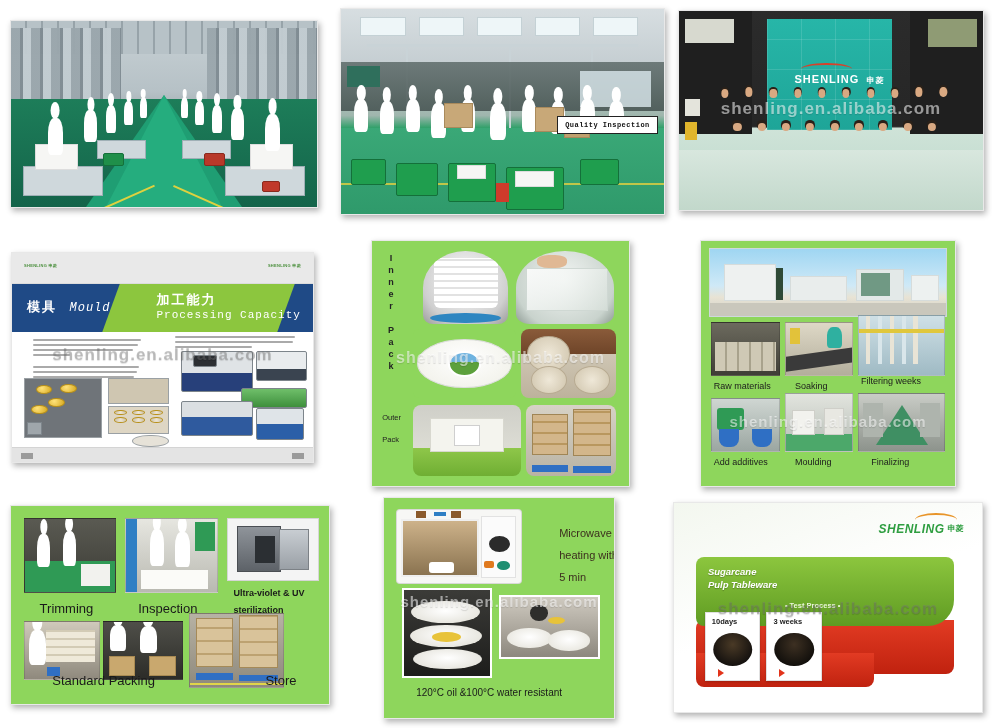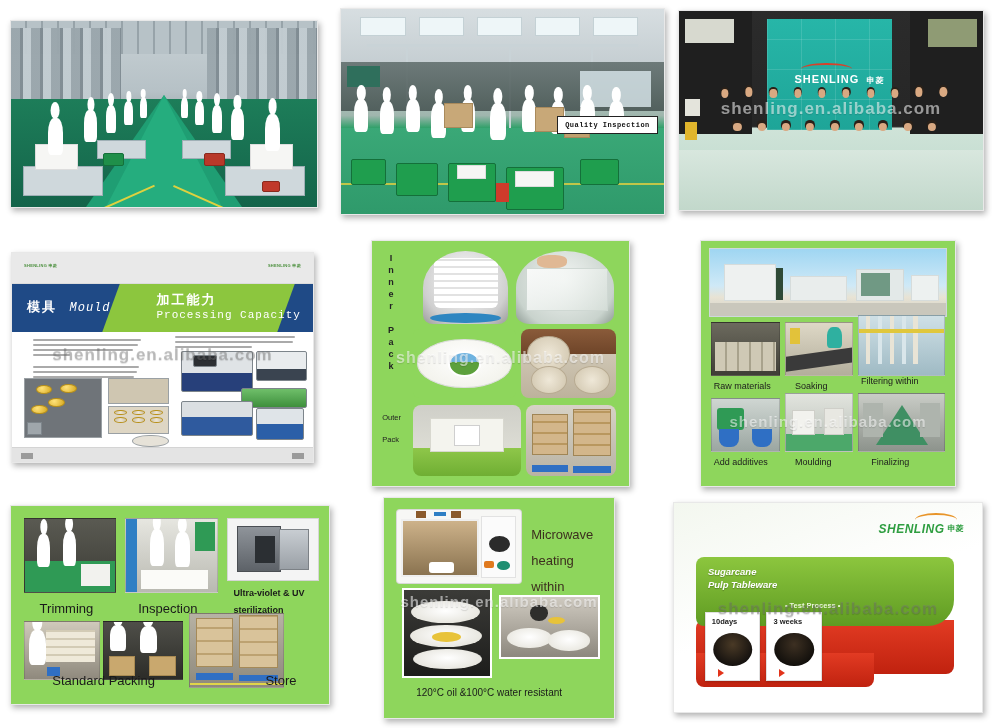--- a/index.html
+++ b/index.html
@@ -104,21 +104,21 @@
     background:linear-gradient(#9fd6f2 0%, #cfe9f7 55%, #e8e3d4 72%, #cfcfc6 100%); border:1px solid #cfd8db; }
   .pr-grid-img { position:absolute; border:1px solid rgba(0,0,0,.15); overflow:hidden; }
   .pr-cap { position:absolute; font-size:9px; color:#1c1c1c; font-weight:500; white-space:nowrap; }
 
   
   .tg-img { position:absolute; overflow:hidden; border:1px solid rgba(0,0,0,.12); }
   .tg-cap { position:absolute; font-size:13px; color:#1a1a1a; white-space:nowrap; }
   .tg-cap-sm { position:absolute; font-size:9px; color:#1a1a1a; line-height:1.9;font-weight:bold; }
 
   
-  .mw-cap { position:absolute; font-size:13px; color:#3c2f1e; line-height:2.0; }
+  .mw-cap { position:absolute; font-size:11px; color:#3c2f1e; line-height:2.0;margin-left:28px; }
   .mw-cap2 { position:absolute; font-size:10px; color:#1a1a1a; white-space:nowrap;text-align:center; }
 
   
   .cp-bg { position:absolute; inset:0; background:linear-gradient(160deg,#f3f7ef 0%, #ffffff 48%); }
   .cp-title { position:absolute; font-size:22px; font-weight:bold; color:#141414; letter-spacing:-.3px; }
   .cp-logo { position:absolute; display:flex; align-items:center; gap:3px; }
   .cp-logo .sl { color:#2f9e41; font-weight:bold; font-size:12px; letter-spacing:.5px; font-style:italic; }
   .cp-logo .cn { color:#2f9e41; font-size:8px; font-weight:bold; }
   .cp-arc { position:absolute; width:42px; height:14px; border-top:2px solid #e8952a; border-radius:50%; }
   .cp-green { position:absolute; background:linear-gradient(#8cc63e,#5f9b22); border-radius:8px 8px 26px 8px; }
@@ -474,21 +474,21 @@
     <div class="pr-grid-img" style="left:62%; top:30%; width:34%; height:25%; background:linear-gradient(#cfe0e6,#9fbac4);">
       <div style="position:absolute; left:8%; top:0; width:5%; height:82%; background:#e8e4d6;"></div>
       <div style="position:absolute; left:22%; top:0; width:5%; height:82%; background:#d9e6ea;"></div>
       <div style="position:absolute; left:36%; top:0; width:5%; height:82%; background:#e8e4d6;"></div>
       <div style="position:absolute; left:50%; top:0; width:5%; height:82%; background:#d9e6ea;"></div>
       <div style="position:absolute; left:64%; top:0; width:5%; height:82%; background:#e8e4d6;"></div>
       <div style="position:absolute; left:0; right:0; top:22%; height:8%; background:#e0c73c;"></div>
     </div>
     <div class="pr-cap" style="left:5%; top:57%;">Raw materials</div>
     <div class="pr-cap" style="left:37%; top:57%;">Soaking</div>
-    <div class="pr-cap" style="left:63%; top:55%;">Filtering within</div>
+    <div class="pr-cap" style="left:63%; top:55%;">Filtering weeks</div>
 
     <div class="pr-grid-img" style="left:4%; top:64%; width:27%; height:22%; background:linear-gradient(#cfd6d2,#9ba6a1);">
       <div style="position:absolute; left:8%; top:18%; width:40%; height:42%; background:#2f9a55; border-radius:3px;"></div>
       <div style="position:absolute; left:10%; bottom:8%; width:30%; height:34%; background:#2f6fc4; border-radius:0 0 8px 8px;"></div>
       <div style="position:absolute; right:10%; bottom:8%; width:30%; height:34%; background:#2f6fc4; border-radius:0 0 8px 8px;"></div>
     </div>
     <div class="pr-grid-img" style="left:33%; top:62%; width:27%; height:24%; background:linear-gradient(#e2e4de,#b4bcb4);">
       <div style="position:absolute; left:0; right:0; bottom:0; height:30%; background:#4ca86a;"></div>
       <div style="position:absolute; left:10%; top:28%; width:34%; height:44%; background:#f2f2ee; border:1px solid #cfcfc9;"></div>
       <div style="position:absolute; right:12%; top:24%; width:30%; height:48%; background:#e8e8e2; border:1px solid #cfcfc9;"></div>

